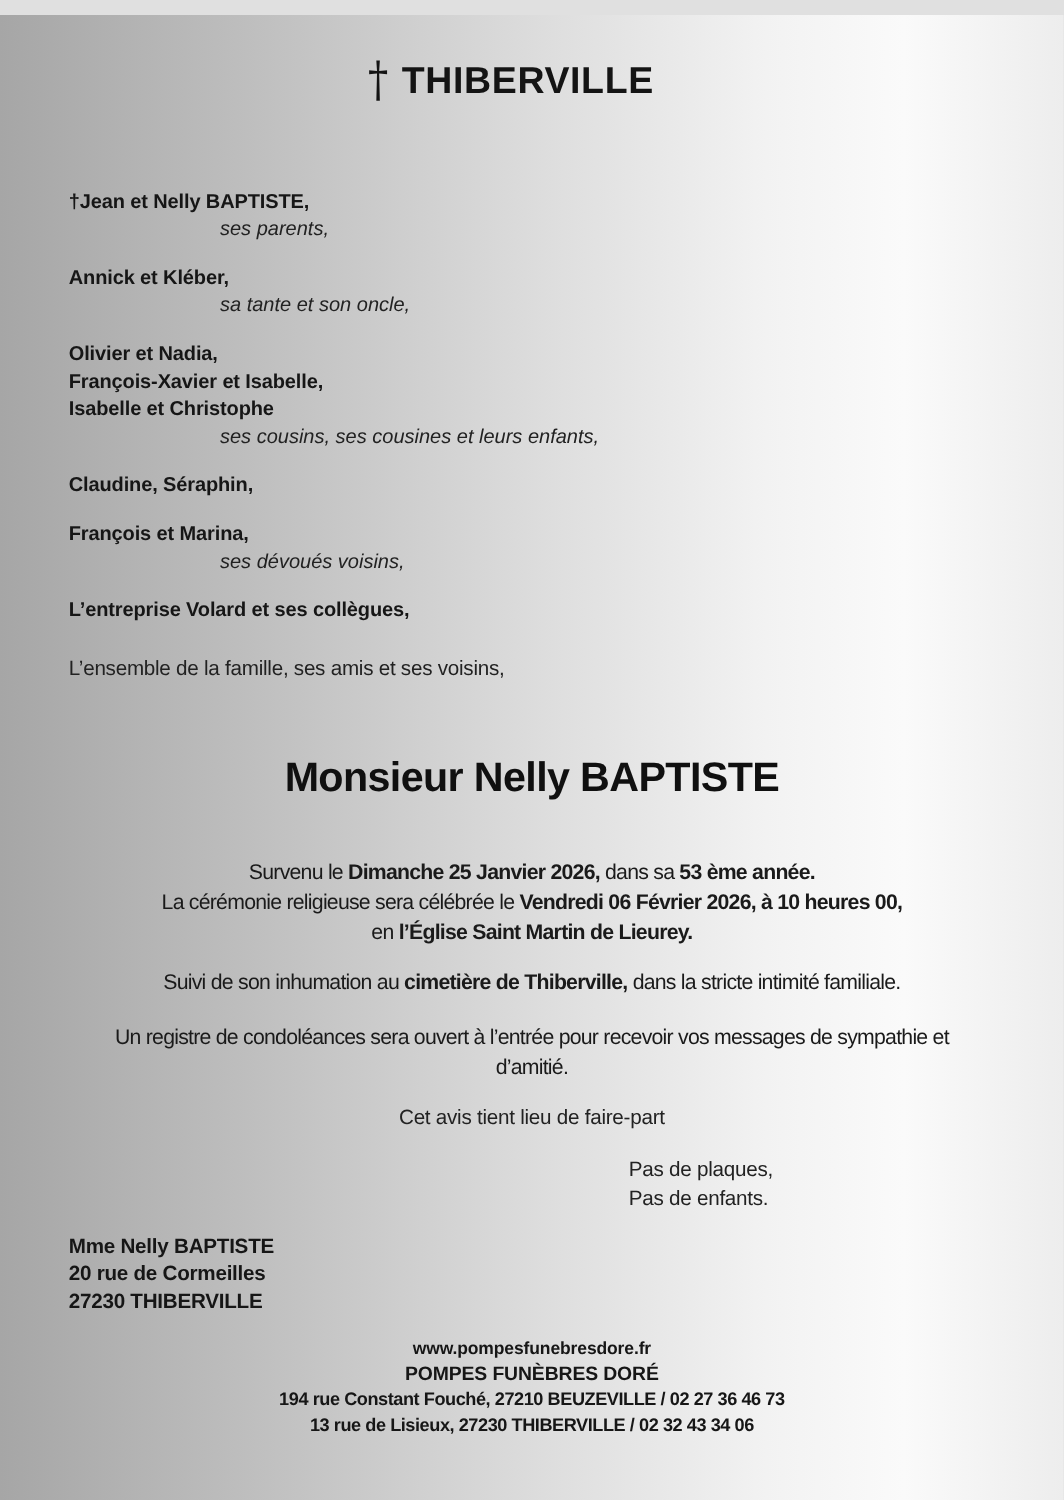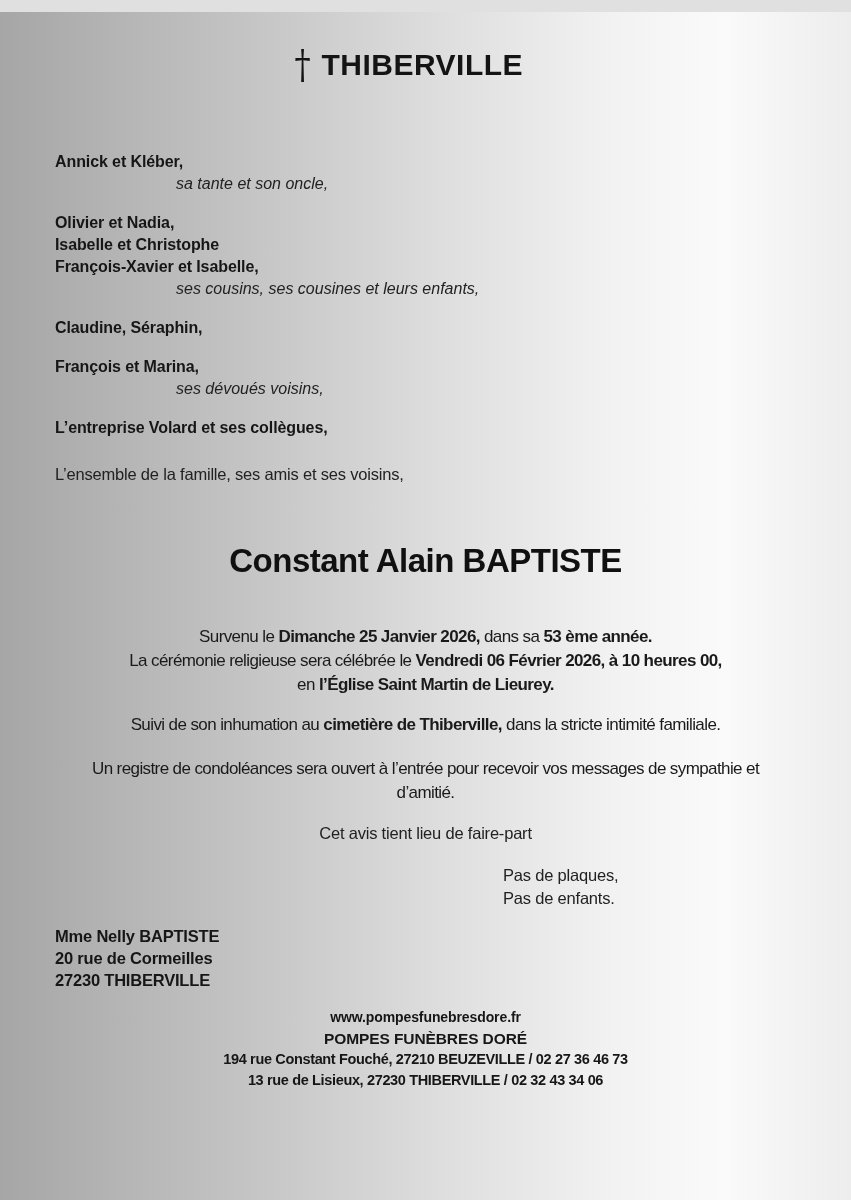--- a/index.html
+++ b/index.html
@@ -78,44 +78,48 @@
 <body>
 
 <div class="page">
 
   <div class="header">
     <span class="cross">†</span><span>THIBERVILLE</span>
   </div>
 
   <div class="family" id="family-list">
       <div class="family-entry">
+        <div class="names-line">†Jean et Nelly BAPTISTE,</div>
+        <div class="relation">ses parents,</div>
+      </div>
+      <div class="family-entry">
         <div class="names-line">Annick et Kléber,</div>
         <div class="relation">sa tante et son oncle,</div>
       </div>
       <div class="family-entry">
         <div class="names-line">Olivier et Nadia,</div>
+        <div class="names-line">François-Xavier et Isabelle,</div>
         <div class="names-line">Isabelle et Christophe</div>
-        <div class="names-line">François-Xavier et Isabelle,</div>
         <div class="relation">ses cousins, ses cousines et leurs enfants,</div>
       </div>
       <div class="family-entry">
         <div class="names-line">Claudine, Séraphin,</div>
       </div>
       <div class="family-entry">
         <div class="names-line">François et Marina,</div>
         <div class="relation">ses dévoués voisins,</div>
       </div>
       <div class="family-entry">
         <div class="names-line">L’entreprise Volard et ses collègues,</div>
       </div>
     </div>
 
   <p class="closing-1">L’ensemble de la famille, ses amis et ses voisins,</p>
 
-  <div class="deceased">Constant Alain BAPTISTE</div>
+  <div class="deceased">Monsieur Nelly BAPTISTE</div>
 
   <div class="ceremony cond">
     <div><span>Survenu le </span><span style="font-weight: 700;">Dimanche 25 Janvier 2026,</span><span> dans sa </span><span style="font-weight: 700;">53 ème année.</span></div>
     <div><span>La cérémonie religieuse sera célébrée le </span><span style="font-weight: 700;">Vendredi 06 Février 2026, à 10 heures 00,</span></div>
     <div><span>en </span><span style="font-weight: 700;">l’Église Saint Martin de Lieurey.</span></div>
   </div>
 
   <div class="burial cond"><span>Suivi de son inhumation au </span><span style="font-weight: 700;">cimetière de Thiberville,</span><span> dans la stricte intimité familiale.</span></div>
 
   <div class="register cond">Un registre de condoléances sera ouvert à l’entrée pour recevoir vos messages de sympathie et d’amitié.</div>

